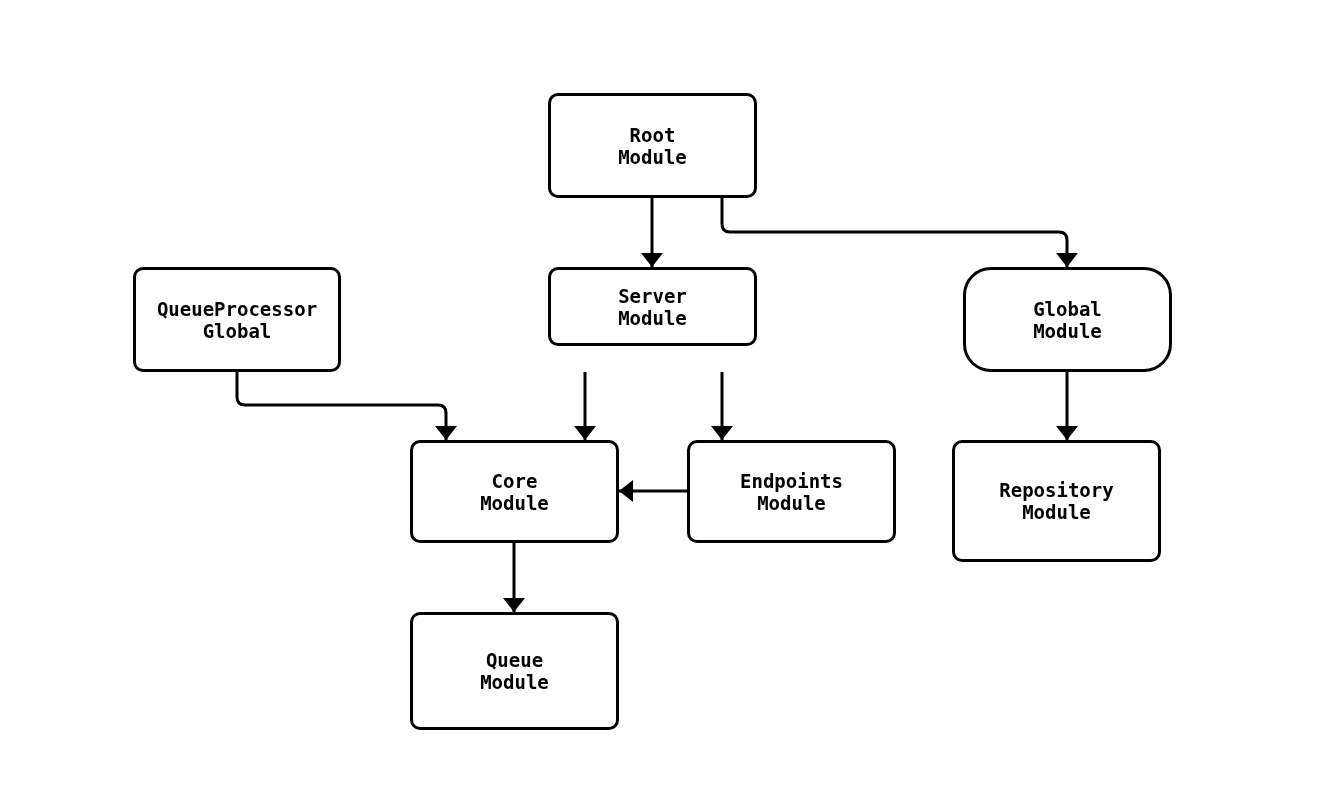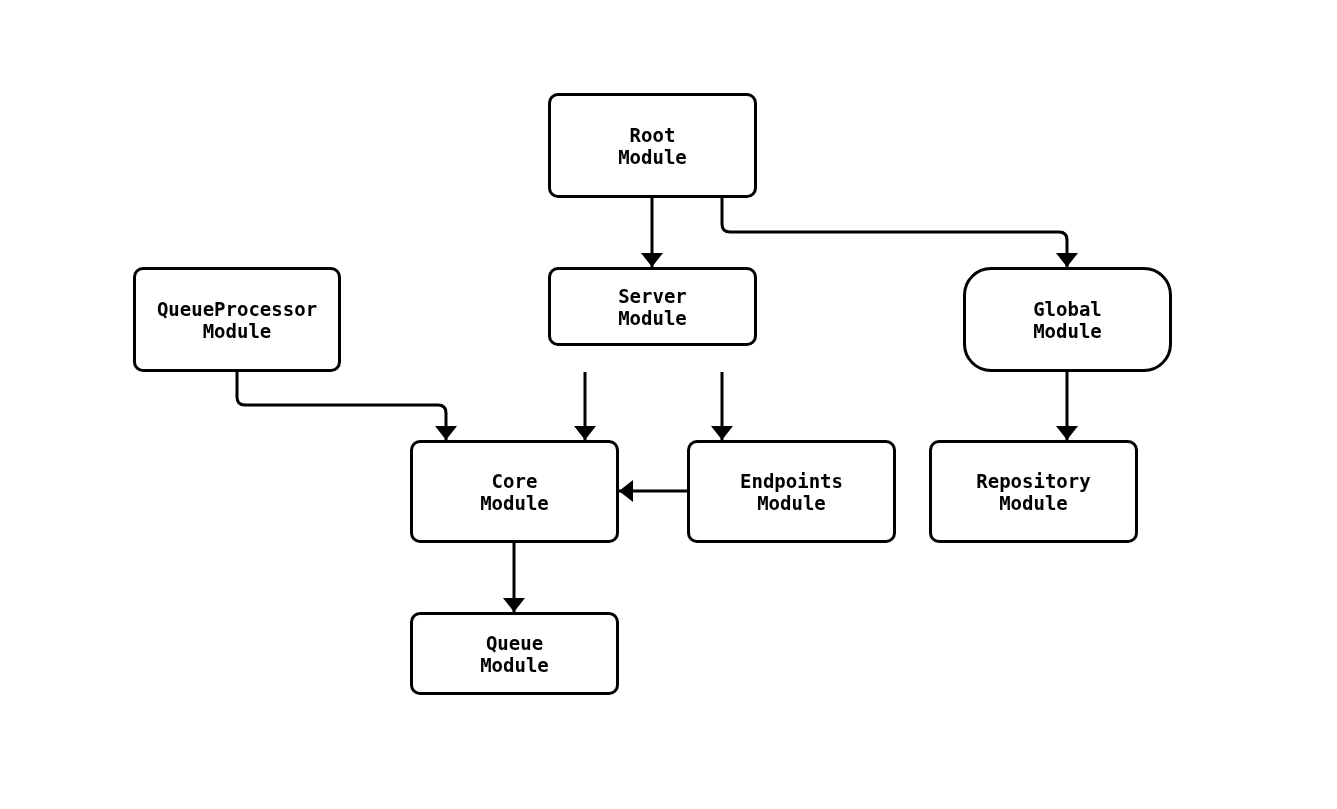--- a/index.html
+++ b/index.html
@@ -39,36 +39,36 @@
     top: 0;
     pointer-events: none;
   }
   
   #n-root        { left: 548px; top:  93px; width: 209px; height: 105px; }
   #n-qproc       { left: 133px; top: 267px; width: 208px; height: 105px; }
   #n-server      { left: 548px; top: 267px; width: 209px; height: 79px; }
   #n-global      { left: 963px; top: 267px; width: 209px; height: 105px; border-radius: 28px; }
   #n-core        { left: 410px; top: 440px; width: 209px; height: 103px; }
   #n-endpoints   { left: 687px; top: 440px; width: 209px; height: 103px; align-items: center; }
-  #n-repository  { left: 929px; top: 440px; width: 209px; height: 103px; }
-  #n-queue       { left: 410px; top: 612px; width: 209px; height: 83px; }
+  #n-repository  { left: 952px; top: 440px; width: 209px; height: 122px; }
+  #n-queue       { left: 410px; top: 612px; width: 209px; height: 118px; }
 </style>
 </head>
 <body>
 
 <div id="canvas">
 
   <div class="node" id="n-root">
     <span class="node-label">Root
 Module</span>
   </div>
 
   <div class="node" id="n-qproc">
     <span class="node-label">QueueProcessor
-Module</span>
+Global</span>
   </div>
 
   <div class="node" id="n-server">
     <span class="node-label">Server
 Module</span>
   </div>
 
   <div class="node" id="n-global">
     <span class="node-label">Global
 Module</span>

